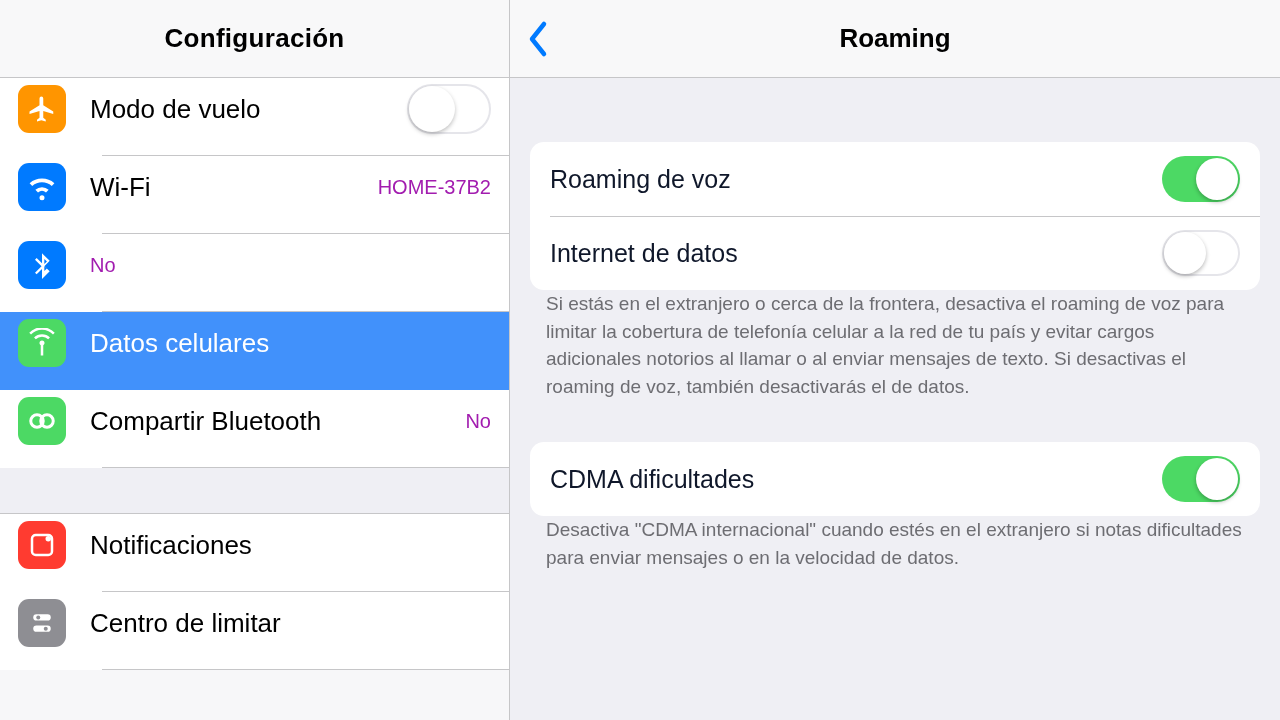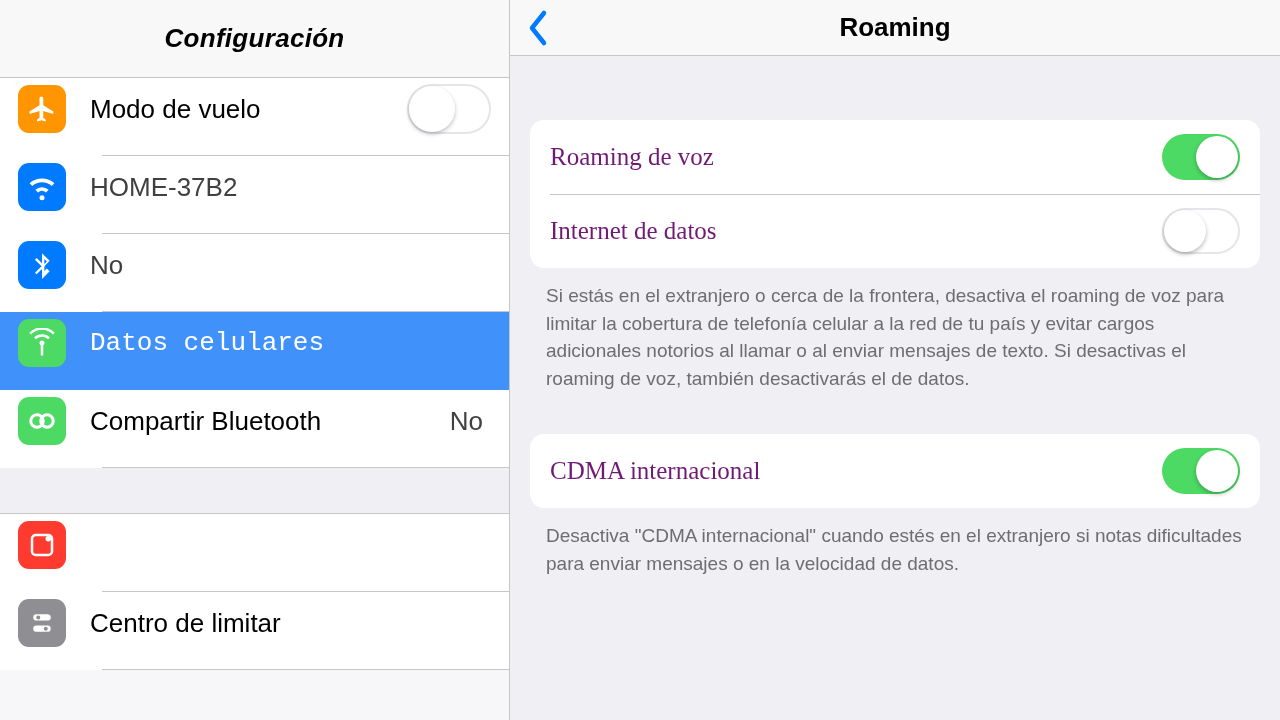--- a/index.html
+++ b/index.html
@@ -2,41 +2,41 @@
 <html><head>
 <meta charset="utf-8">
 <style>
   * { box-sizing: border-box; margin: 0; padding: 0; }
   html, body { width: 1280px; height: 720px; overflow: hidden; font-family: -apple-system, "Helvetica Neue", Arial, sans-serif; background: #f2f2f7; }
   .app { display: flex; width: 100%; height: 100%; }
 
   
   .sidebar { width: 510px; height: 100%; background: #f7f7f9; border-right: 1px solid #c6c6c8; display: flex; flex-direction: column; }
   .sidebar-header { height: 78px; display: flex; align-items: center; justify-content: center; border-bottom: 1px solid #c6c6c8; background: #f8f8f9; }
-  .sidebar-title { font-size: 26px; font-weight: 600; color: #000; letter-spacing: 0.3px; font-style: italic; }
+  .sidebar-title { font-size: 26px; font-weight: 600; color: #000; letter-spacing: 0.3px; }
   .sidebar-list { flex: 1; overflow: hidden; }
   .group-gap { height: 46px; background: #efeff4; border-bottom: 1px solid #c6c6c8; }
   .row {
     display: flex; align-items: center; height: 78px; padding: 0 18px 16px 18px;
     background: #fff; position: relative;
   }
   .row::after {
     content: ""; position: absolute; left: 102px; right: 0; bottom: 0; height: 1px; background: #c6c6c8;
   }
   .row:first-child { border-top: none; }
   .row.selected { background: #4191fb; color: #fff; }
   .row.selected::after { display: none; }
-  .row.selected .row-label { color: #fff; font-family: Liberation Mono, monospace; }
+  .row.selected .row-label { color: #fff; }
   .row-icon {
     width: 48px; height: 48px; border-radius: 11px; flex-shrink: 0;
     display: flex; align-items: center; justify-content: center; color: #fff;
     margin-right: 24px;
   }
   .row-label { font-size: 26px; color: #000; flex: 1; }
-  .row-value { font-size: 26px; color: #404040; margin-right: 8px; }
+  .row-value { font-size: 20px; color: #a21caf; }
 
   
   .mini-toggle {
     width: 84px; height: 50px; border-radius: 28px; background: #fff;
     border: 2px solid #e5e5ea; position: relative; flex-shrink:0;
   }
   .mini-toggle .knob {
     width: 46px; height: 46px; border-radius: 50%; background: #fff;
     box-shadow: 0 2px 4px rgba(0,0,0,0.25); position: absolute; top: 0; left: 0;
   }
@@ -44,32 +44,32 @@
   
   .bg-orange { background: #ff9500; }
   .bg-blue   { background: #007aff; }
   .bg-green  { background: #4cd964; }
   .bg-red    { background: #ff3b30; }
   .bg-gray   { background: #8e8e93; }
 
   
   .detail { flex: 1; height: 100%; background: #efeff4; display: flex; flex-direction: column; }
   .detail-header {
-    height: 56px; display: flex; align-items: center; justify-content: center;
+    height: 78px; display: flex; align-items: center; justify-content: center;
     border-bottom: 1px solid #c6c6c8; background: #f8f8f9; position: relative;
   }
   .back-btn { position: absolute; left: 16px; top: 0; height: 100%; display: flex; align-items: center; color: #007aff; }
   .detail-title { font-size: 26px; font-weight: 600; color: #000; }
 
   .detail-body { flex: 1; overflow: hidden; padding-top: 64px; }
   .section { margin: 0 20px; background: #fff; border-radius: 14px; overflow: hidden; }
   .drow { display: flex; align-items: center; height: 74px; padding: 0 20px; position: relative; }
   .drow + .drow::before { content:""; position:absolute; top:0; left:20px; right:0; height:1px; background:#c6c6c8; }
-  .drow-label { font-size: 25px; color: #701a75; flex:1;font-family:Liberation Serif, serif; }
-  .footer-text { padding: 14px 36px 0 36px; font-size: 19px; line-height: 1.45; color: #6d6d72; }
+  .drow-label { font-size: 25px; color: #0f172a; flex:1; }
+  .footer-text { padding: 0 36px 0 36px; font-size: 19px; line-height: 1.45; color: #6d6d72; }
   .section-spacer { height: 42px; }
 
   
   .toggle {
     width: 78px; height: 46px; border-radius: 23px; position: relative; flex-shrink: 0;
   }
   .toggle.off { background: #fff; border: 2px solid #e5e5ea; }
   .toggle.on  { background: #4cd964; }
   .toggle .k {
     width: 42px; height: 42px; border-radius: 50%; background: #fff;
@@ -102,20 +102,21 @@
             <div class="knob"></div>
           </div>
       </div>
 
       <div class="row">
         <div class="row-icon bg-blue">
           <svg width="30" height="30" viewBox="0 0 24 24" fill="#fff">
               <path d="M12 18.5a2 2 0 1 0 0 4 2 2 0 0 0 0-4zm-5.3-4.3 2.1 2.1a5 5 0 0 1 6.4 0l2.1-2.1a8 8 0 0 0-10.6 0zM2.1 9l2.1 2.1a12 12 0 0 1 15.6 0L21.9 9A15 15 0 0 0 2.1 9z"></path>
             </svg>
         </div>
+        <div class="row-label">Wi-Fi</div>
         <div class="row-value">HOME-37B2</div>
       </div>
 
       <div class="row">
         <div class="row-icon bg-blue">
           <svg width="28" height="28" viewBox="0 0 24 24" fill="#fff">
               <path d="M12 2v8.6L7.4 6 6 7.4 11.6 13 6 18.6 7.4 20 12 15.4V24l6.6-6.6L14 13l4.6-4.6L12 2zm2 4.8 2.2 2.2L14 11.2V6.8zm0 10.4v-4.4l2.2 2.2L14 17.2z"></path>
             </svg>
         </div>
         <div class="row-value">No</div>
@@ -143,20 +144,21 @@
 
       <div class="group-gap"></div>
 
       <div class="row">
         <div class="row-icon bg-red">
           <svg width="30" height="30" viewBox="0 0 24 24" fill="none" stroke="#fff" stroke-width="2">
               <rect x="4" y="4" width="16" height="16" rx="3"></rect>
               <circle cx="17" cy="7" r="2.2" fill="#fff" stroke="none"></circle>
             </svg>
         </div>
+        <div class="row-label">Notificaciones</div>
       </div>
 
       <div class="row">
         <div class="row-icon bg-gray">
           <svg width="30" height="30" viewBox="0 0 24 24" fill="#fff">
               <rect x="5" y="5" width="14" height="5" rx="2.5"></rect>
               <rect x="5" y="14" width="14" height="5" rx="2.5"></rect>
               <circle cx="9" cy="7.5" r="1.6" fill="#8e8e93"></circle>
               <circle cx="15" cy="16.5" r="1.6" fill="#8e8e93"></circle>
             </svg>
@@ -193,21 +195,21 @@
             </div>
         </div>
       </div>
 
       <div class="footer-text">Si estás en el extranjero o cerca de la frontera, desactiva el roaming de voz para limitar la cobertura de telefonía celular a la red de tu país y evitar cargos adicionales notorios al llamar o al enviar mensajes de texto. Si desactivas el roaming de voz, también desactivarás el de datos.</div>
 
       <div class="section-spacer"></div>
 
       <div class="section">
         <div class="drow">
-          <div class="drow-label">CDMA internacional</div>
+          <div class="drow-label">CDMA dificultades</div>
           <div class="toggle on">
               <div class="k"></div>
             </div>
         </div>
       </div>
 
       <div class="footer-text">Desactiva "CDMA internacional" cuando estés en el extranjero si notas dificultades para enviar mensajes o en la velocidad de datos.</div>
 
     </div>
   </div>

